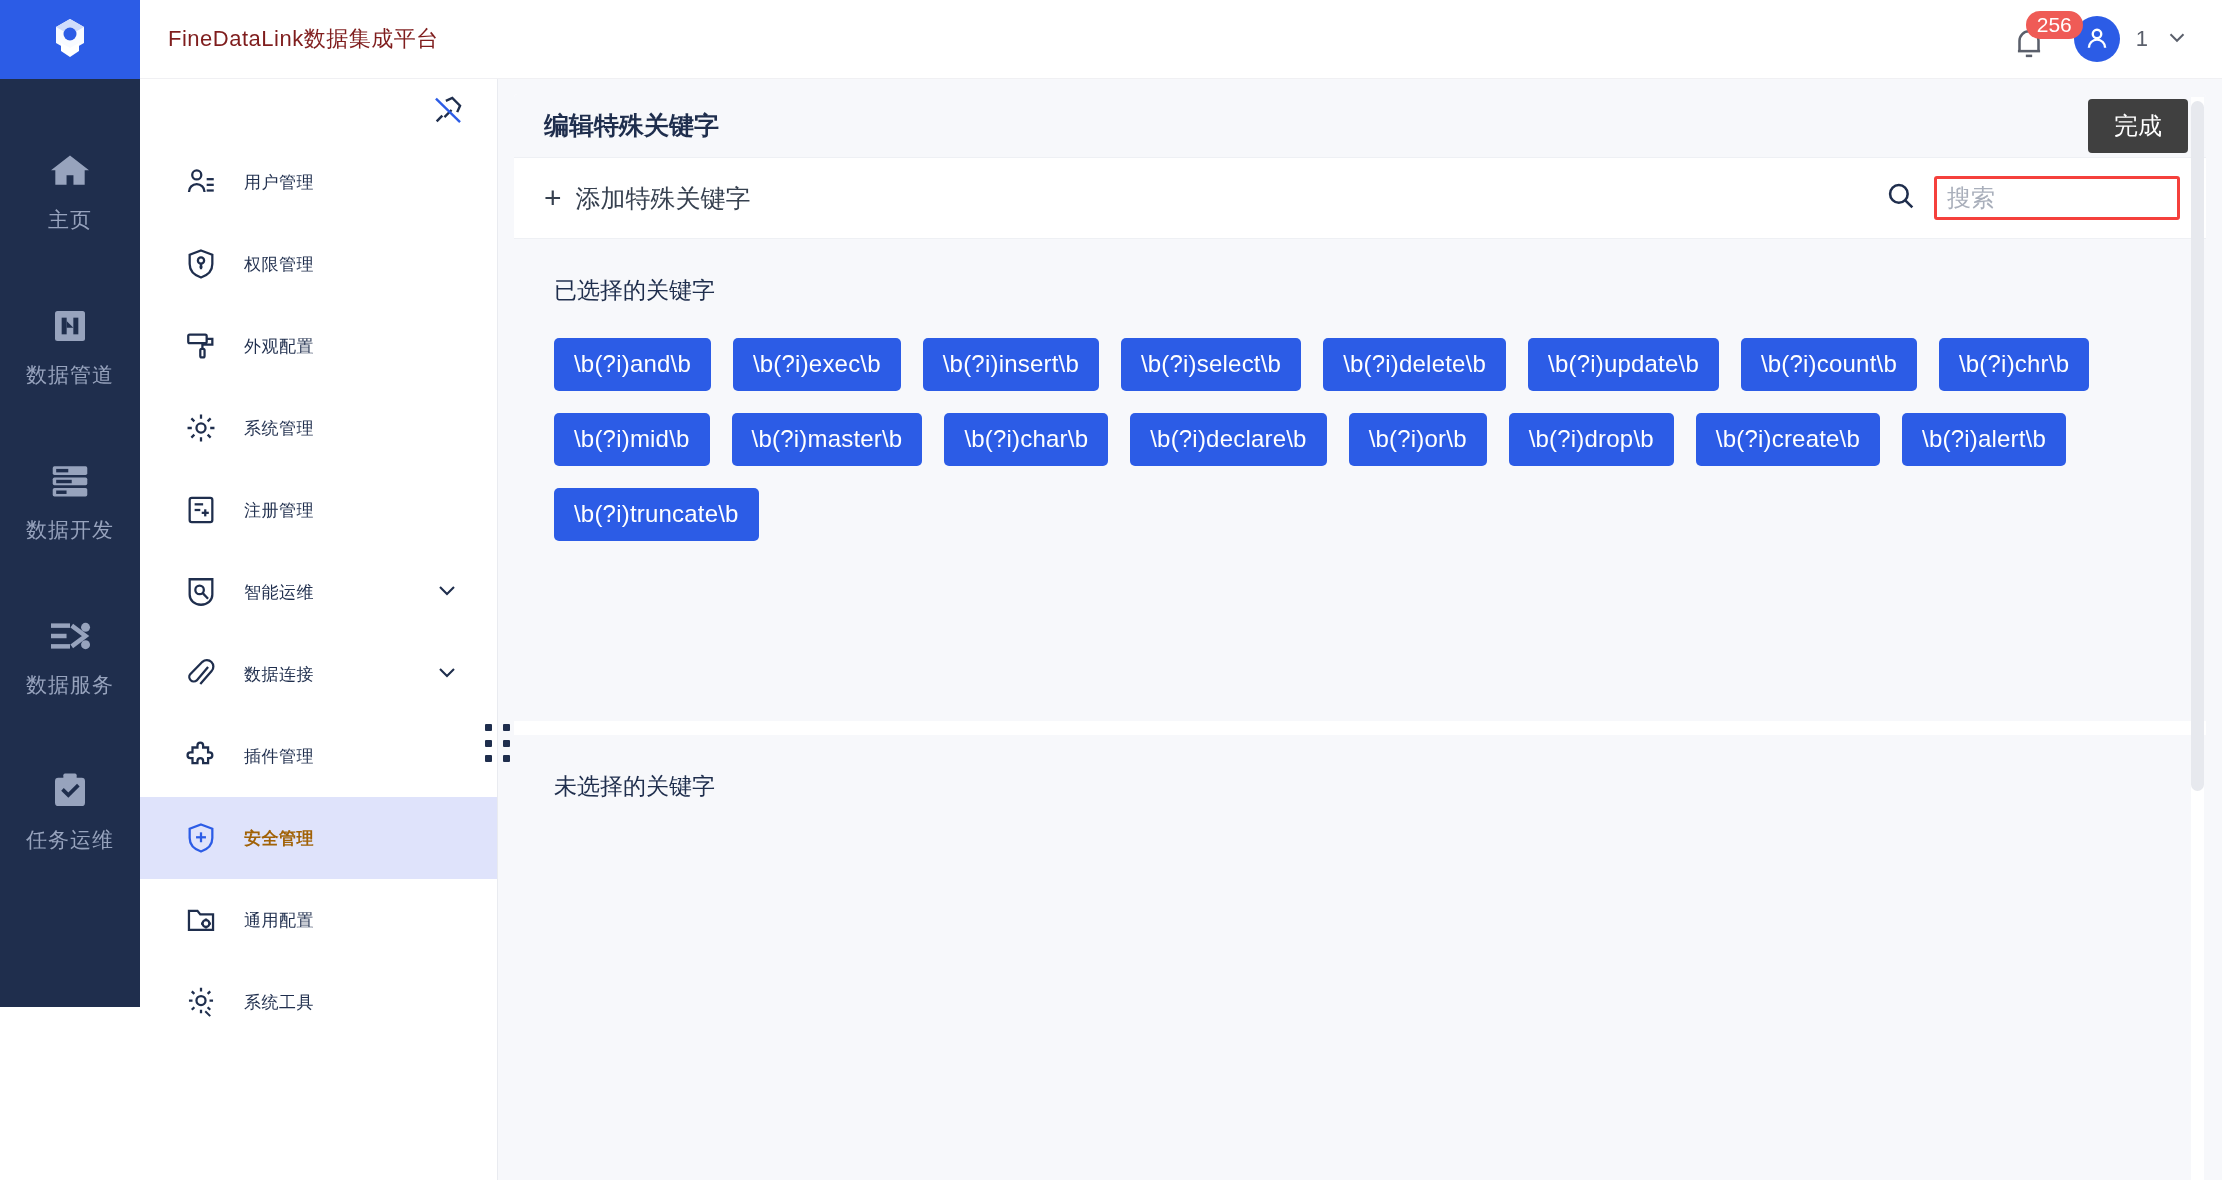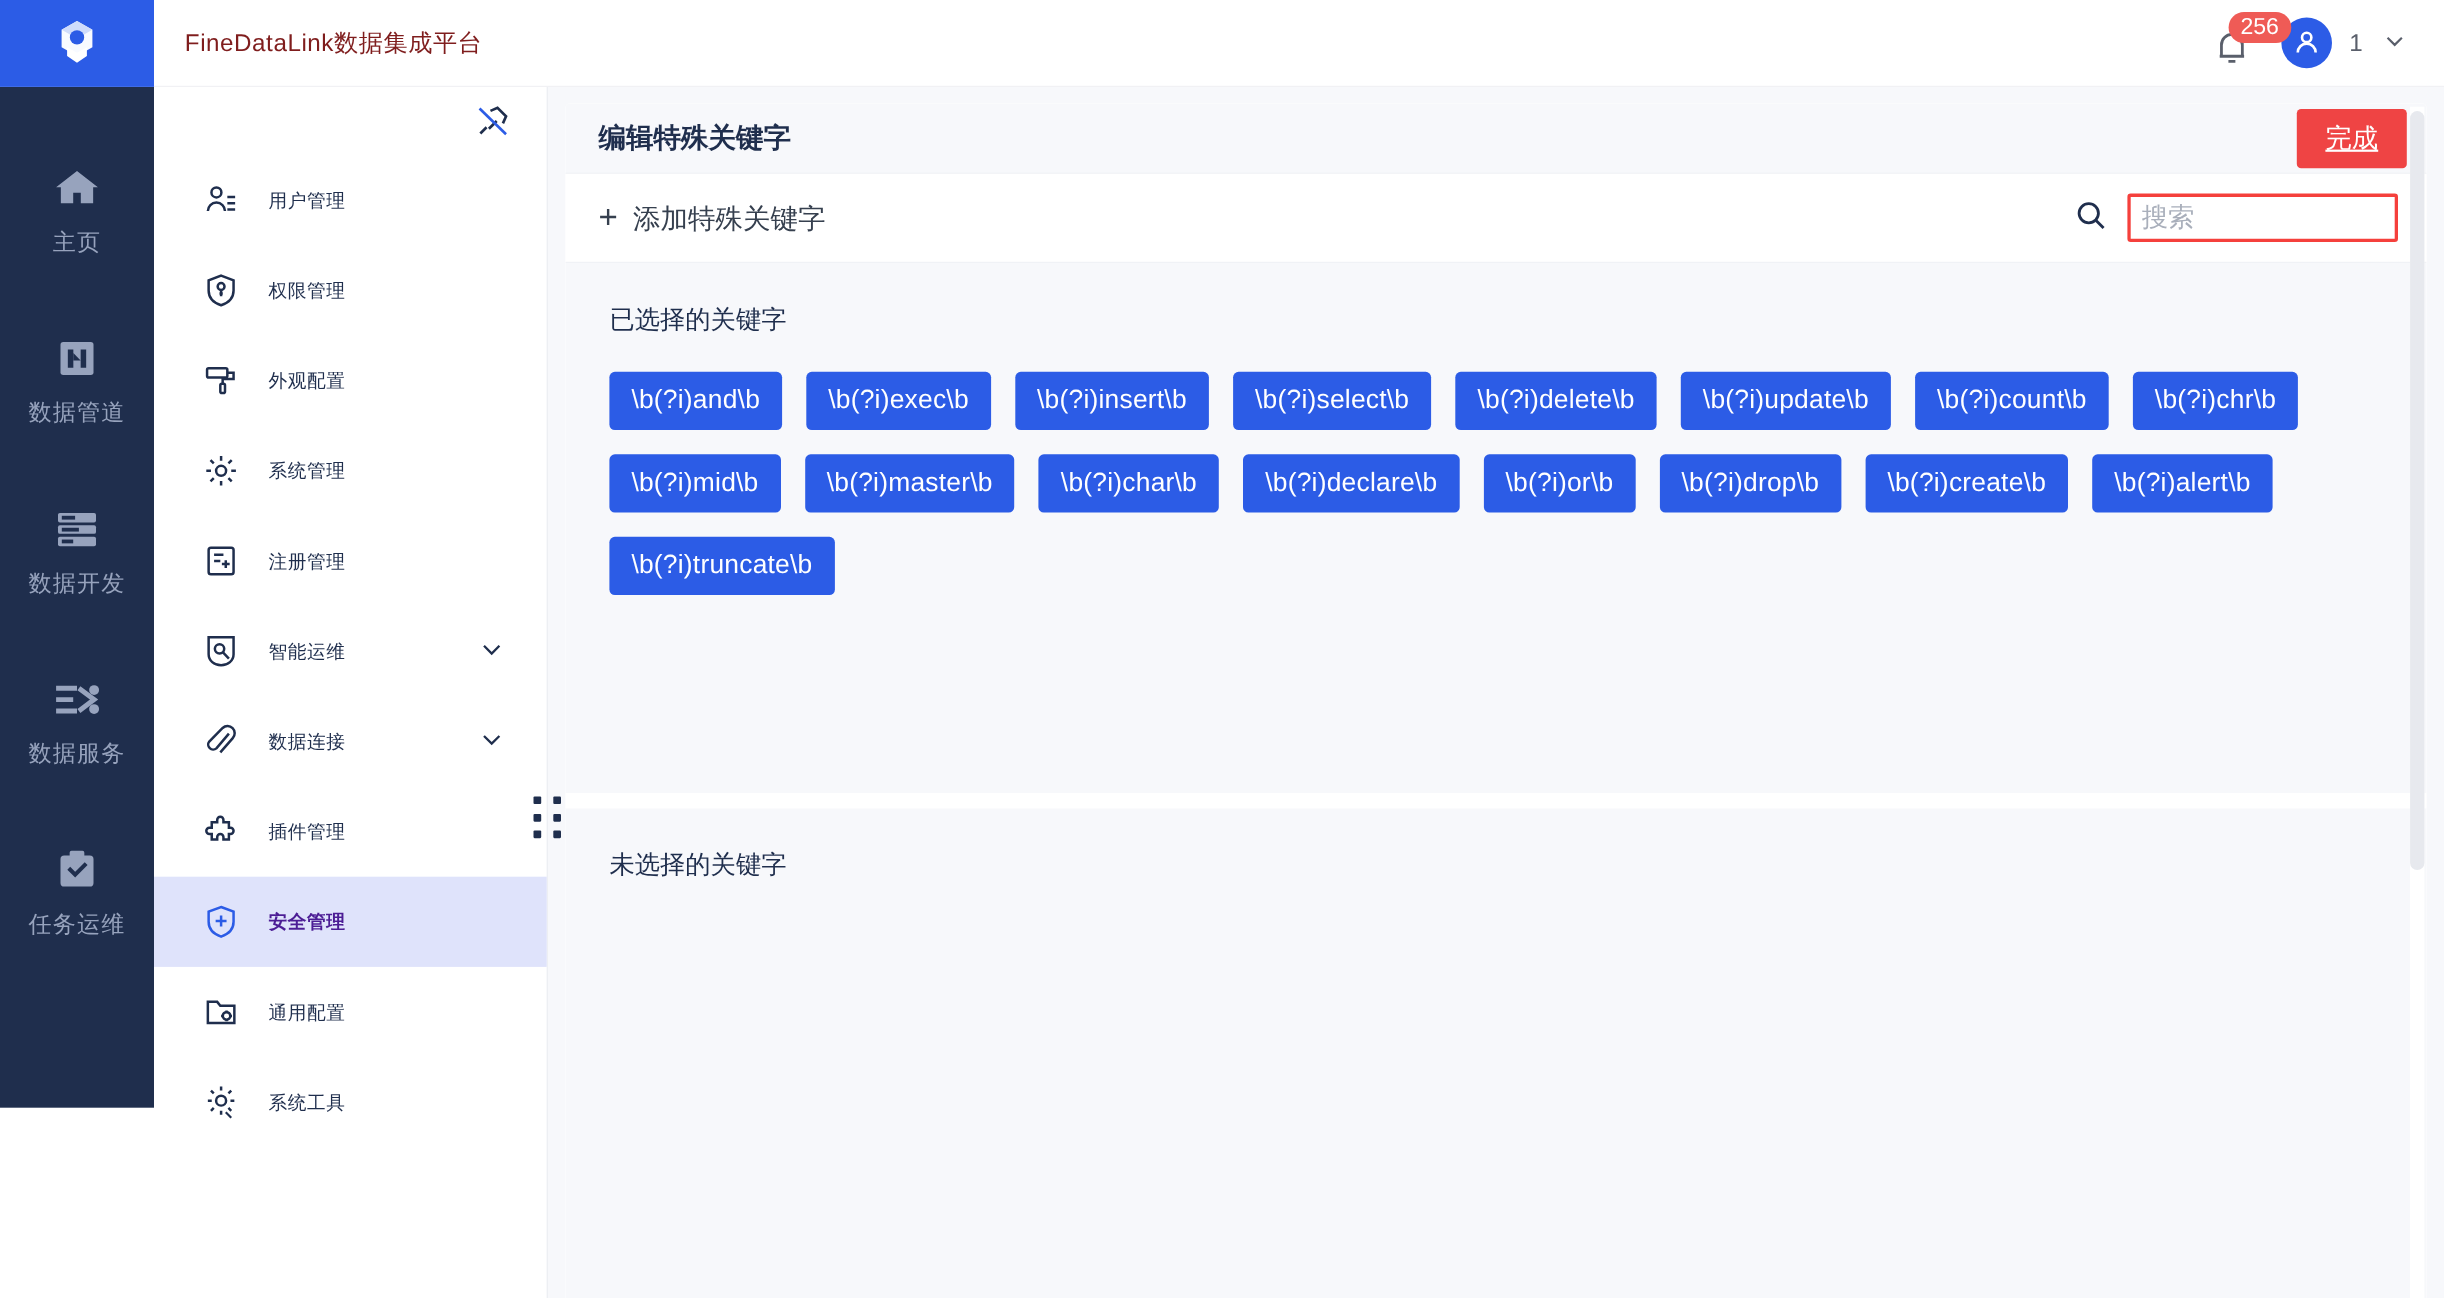--- a/index.html
+++ b/index.html
@@ -72,21 +72,21 @@
   .menu-item {
     height: 82px; display: flex; align-items: center; padding-left: 44px;
     cursor: pointer; position: relative;
   }
   .menu-item .mi-ico { width: 46px; display: flex; align-items: center; }
   .menu-item .mi-label {
     font-size: 17px; color: #1f2e4d; margin-left: 14px; letter-spacing: .5px;
   }
   .menu-item .mi-caret { margin-left: auto; margin-right: 36px; }
   .menu-item.active { background: #dfe3fb; }
-  .menu-item.active .mi-label { color: #4c1d95; font-weight: bold; }
+  .menu-item.active .mi-label { color: #a16207; font-weight: bold; }
 
   .grip {
     position: absolute; left: 485px; top: 724px; width: 28px; height: 40px;
     display: grid; grid-template-columns: 1fr 1fr; grid-template-rows: 1fr 1fr 1fr;
     gap: 7px 8px; z-index: 25; cursor: col-resize;
   }
   .grip i { width: 7px; height: 7px; background: #1f2e4d; border-radius: 1px; display: block; }
 
   
   .main {
@@ -97,24 +97,23 @@
   .card {
     background: #ffffff; width: 1692px; height: 1090px;
     border-radius: 4px; position: relative; overflow: hidden;
   }
   .card-header {
     height: 64px; background: #f7f8fb; display: flex; align-items: center;
     padding: 0 18px 0 30px; border-bottom: 1px solid #eef0f4;
   }
   .card-title { font-size: 25px; font-weight: bold; color: #1f2e4d; }
   .btn-primary {
-    margin-left: auto; background: #ef4444; color: #fff; border: none;
+    margin-left: auto; background: #404040; color: #fff; border: none;
     font-size: 24px; padding: 11px 26px; border-radius: 4px; cursor: pointer;
     font-family: inherit;
-    text-decoration: underline;
   }
   .toolbar {
     height: 81px; display: flex; align-items: center;
     padding: 0 12px 0 30px; border-bottom: 1px solid #eef0f4;
     background: #ffffff;
   }
   .add-link {
     display: flex; align-items: center; gap: 14px; cursor: pointer;
     font-size: 25px; color: #36404f;
   }

